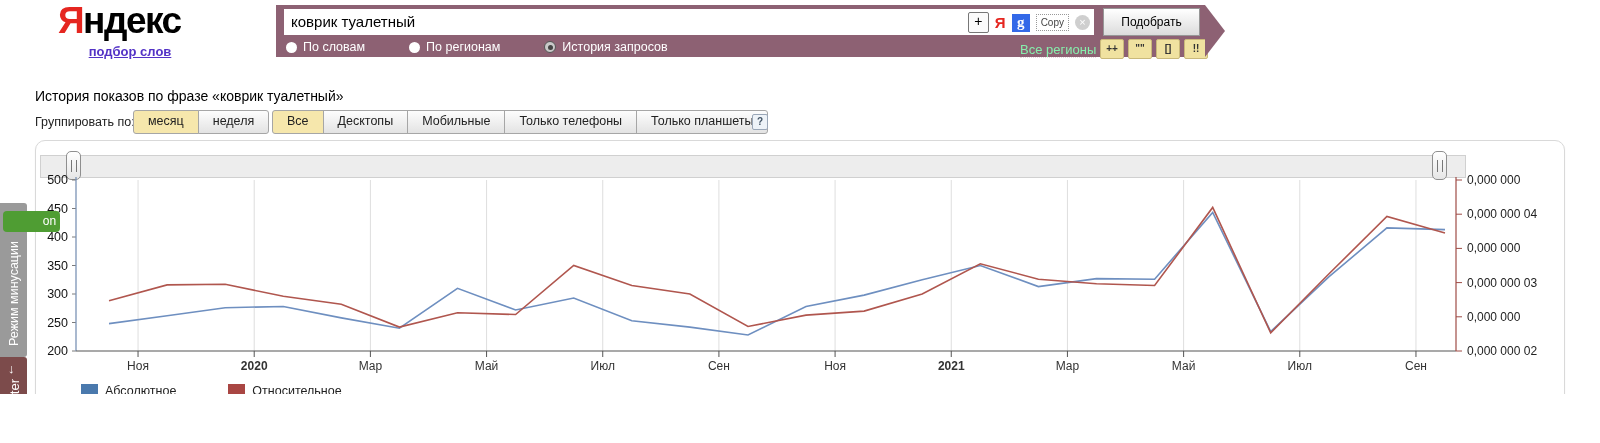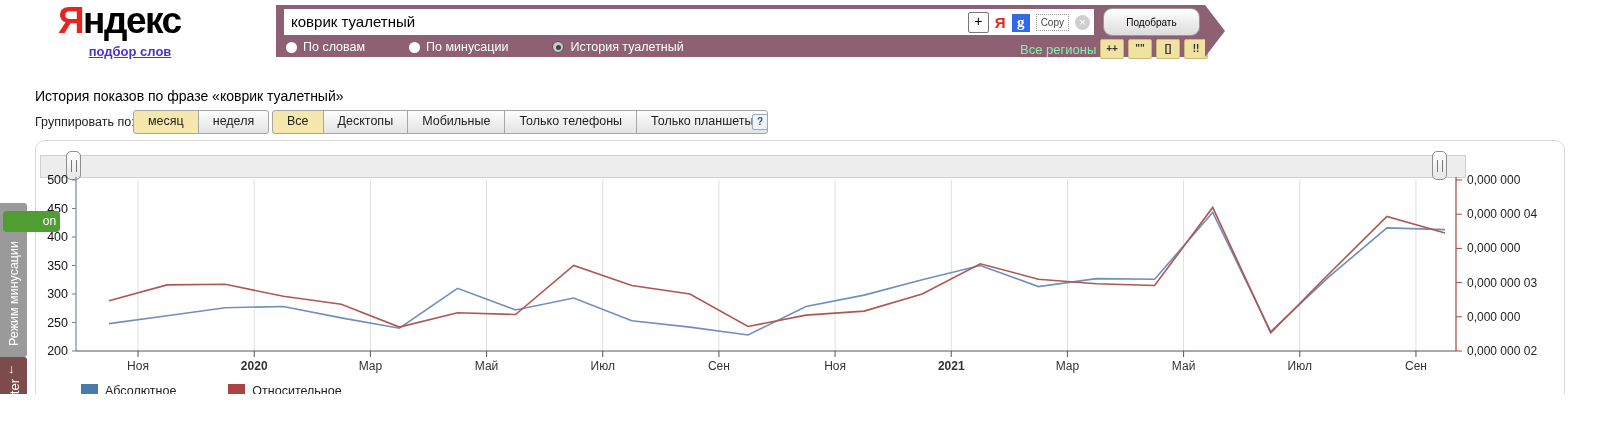--- a/index.html
+++ b/index.html
@@ -22,22 +22,22 @@
   .input-btns{position:absolute;right:4px;top:3px;display:flex;gap:6px;align-items:center;}
   .btn-plus{width:19px;height:19px;border:1px solid #777;border-radius:2px;background:#fbfbfb;
             font-size:14px;line-height:17px;text-align:center;cursor:pointer;}
   .btn-ya{color:#e52620;font-weight:bold;font-size:15px;cursor:pointer;}
   .btn-g{width:18px;height:18px;background:#3369e8;color:#fff;text-align:center;
          font-family:"Liberation Serif",serif;font-weight:bold;font-size:15px;line-height:17px;cursor:pointer;}
   .btn-copy{border:1px dotted #999;background:#fff;color:#444;font-size:10px;padding:2px 4px;cursor:pointer;}
   .btn-clear{width:15px;height:15px;border-radius:50%;background:#cfcfcf;color:#fff;font-size:11px;
              line-height:15px;text-align:center;cursor:pointer;}
   .btn-submit{position:absolute;left:827px;top:3px;width:97px;height:28px;
-              background:linear-gradient(#ffffff,#dcdcdc);border:1px solid #979797;border-radius:9px;
-              font-size:10px;cursor:pointer;font-family:"Liberation Sans",sans-serif;}
+              background:linear-gradient(#ffffff,#dcdcdc);border:1px solid #979797;border-radius:0;
+              font-size:12px;cursor:pointer;font-family:"Liberation Sans",sans-serif;}
   .modes{position:absolute;left:10px;top:35px;display:flex;gap:44px;}
   .mode{display:flex;align-items:center;font-size:12.5px;color:#fff;cursor:pointer;}
   .radio{width:11px;height:11px;border-radius:50%;background:#fff;margin-right:6px;position:relative;}
   .mode.selected .radio{background:#c9c9c9;border:1px solid #555;width:10px;height:10px;}
   .mode.selected .radio span{position:absolute;left:2.5px;top:2.5px;width:5px;height:5px;border-radius:50%;background:#444;}
   .regions{position:absolute;left:744px;top:37px;color:#86efac;font-size:13px;
            border-bottom:1px dotted #e8d8de;cursor:pointer;}
   .minis{position:absolute;left:824px;top:34px;display:flex;gap:4px;}
   .mini{width:22px;height:18px;background:#f0e2a0;border:1px solid #c9b97a;border-radius:2px;
         font-size:10px;font-weight:bold;color:#333;text-align:center;line-height:17px;cursor:pointer;}
@@ -101,27 +101,27 @@
     </div>
     <button class="btn-submit">Подобрать</button>
 
     <div class="modes">
       <span class="mode">
         <span class="radio"></span>
         <span>По словам</span>
       </span>
       <span class="mode">
         <span class="radio"></span>
-        <span>По минусации</span>
+        <span>По регионам</span>
       </span>
       <span class="mode selected">
         <span class="radio">
             <span></span>
           </span>
-        <span>История туалетный</span>
+        <span>История запросов</span>
       </span>
     </div>
 
     <span class="regions">Все регионы</span>
     <div class="minis">
       <span class="mini">++</span>
       <span class="mini">""</span>
       <span class="mini">[]</span>
       <span class="mini">!!</span>
     </div>

